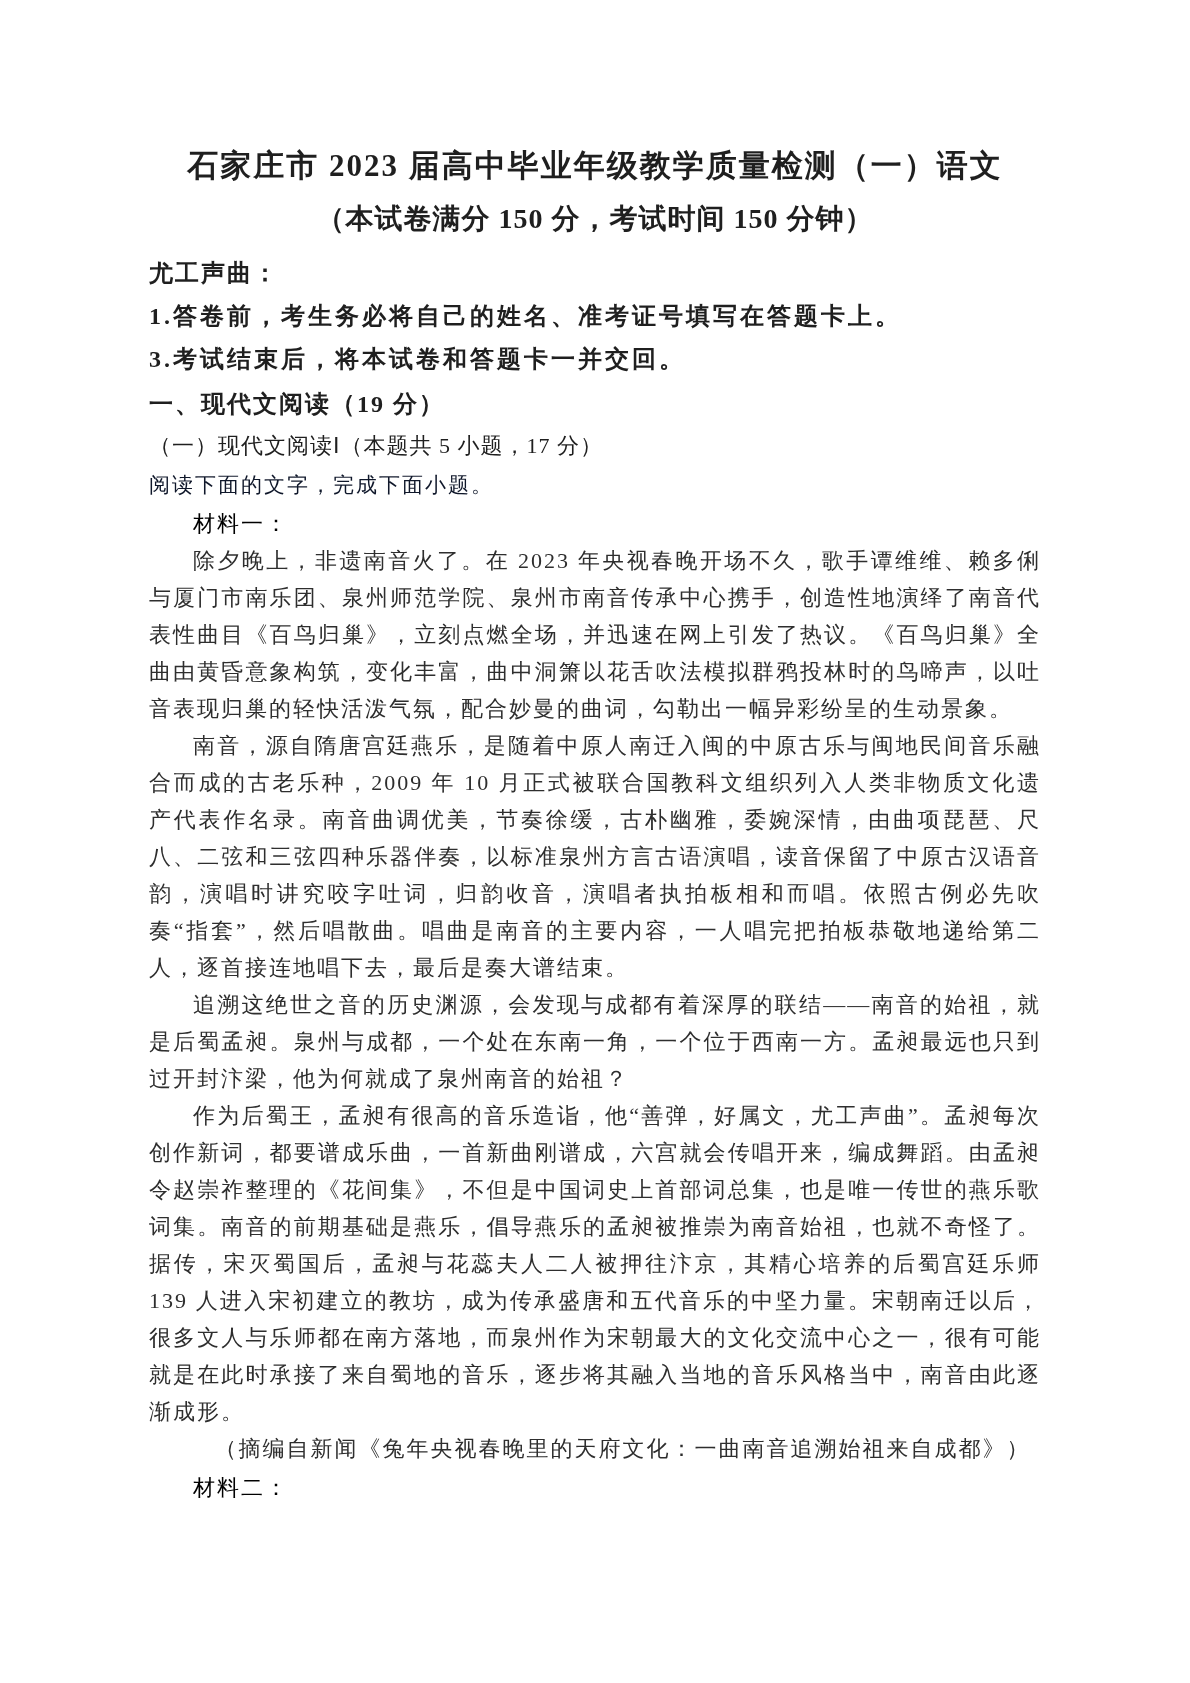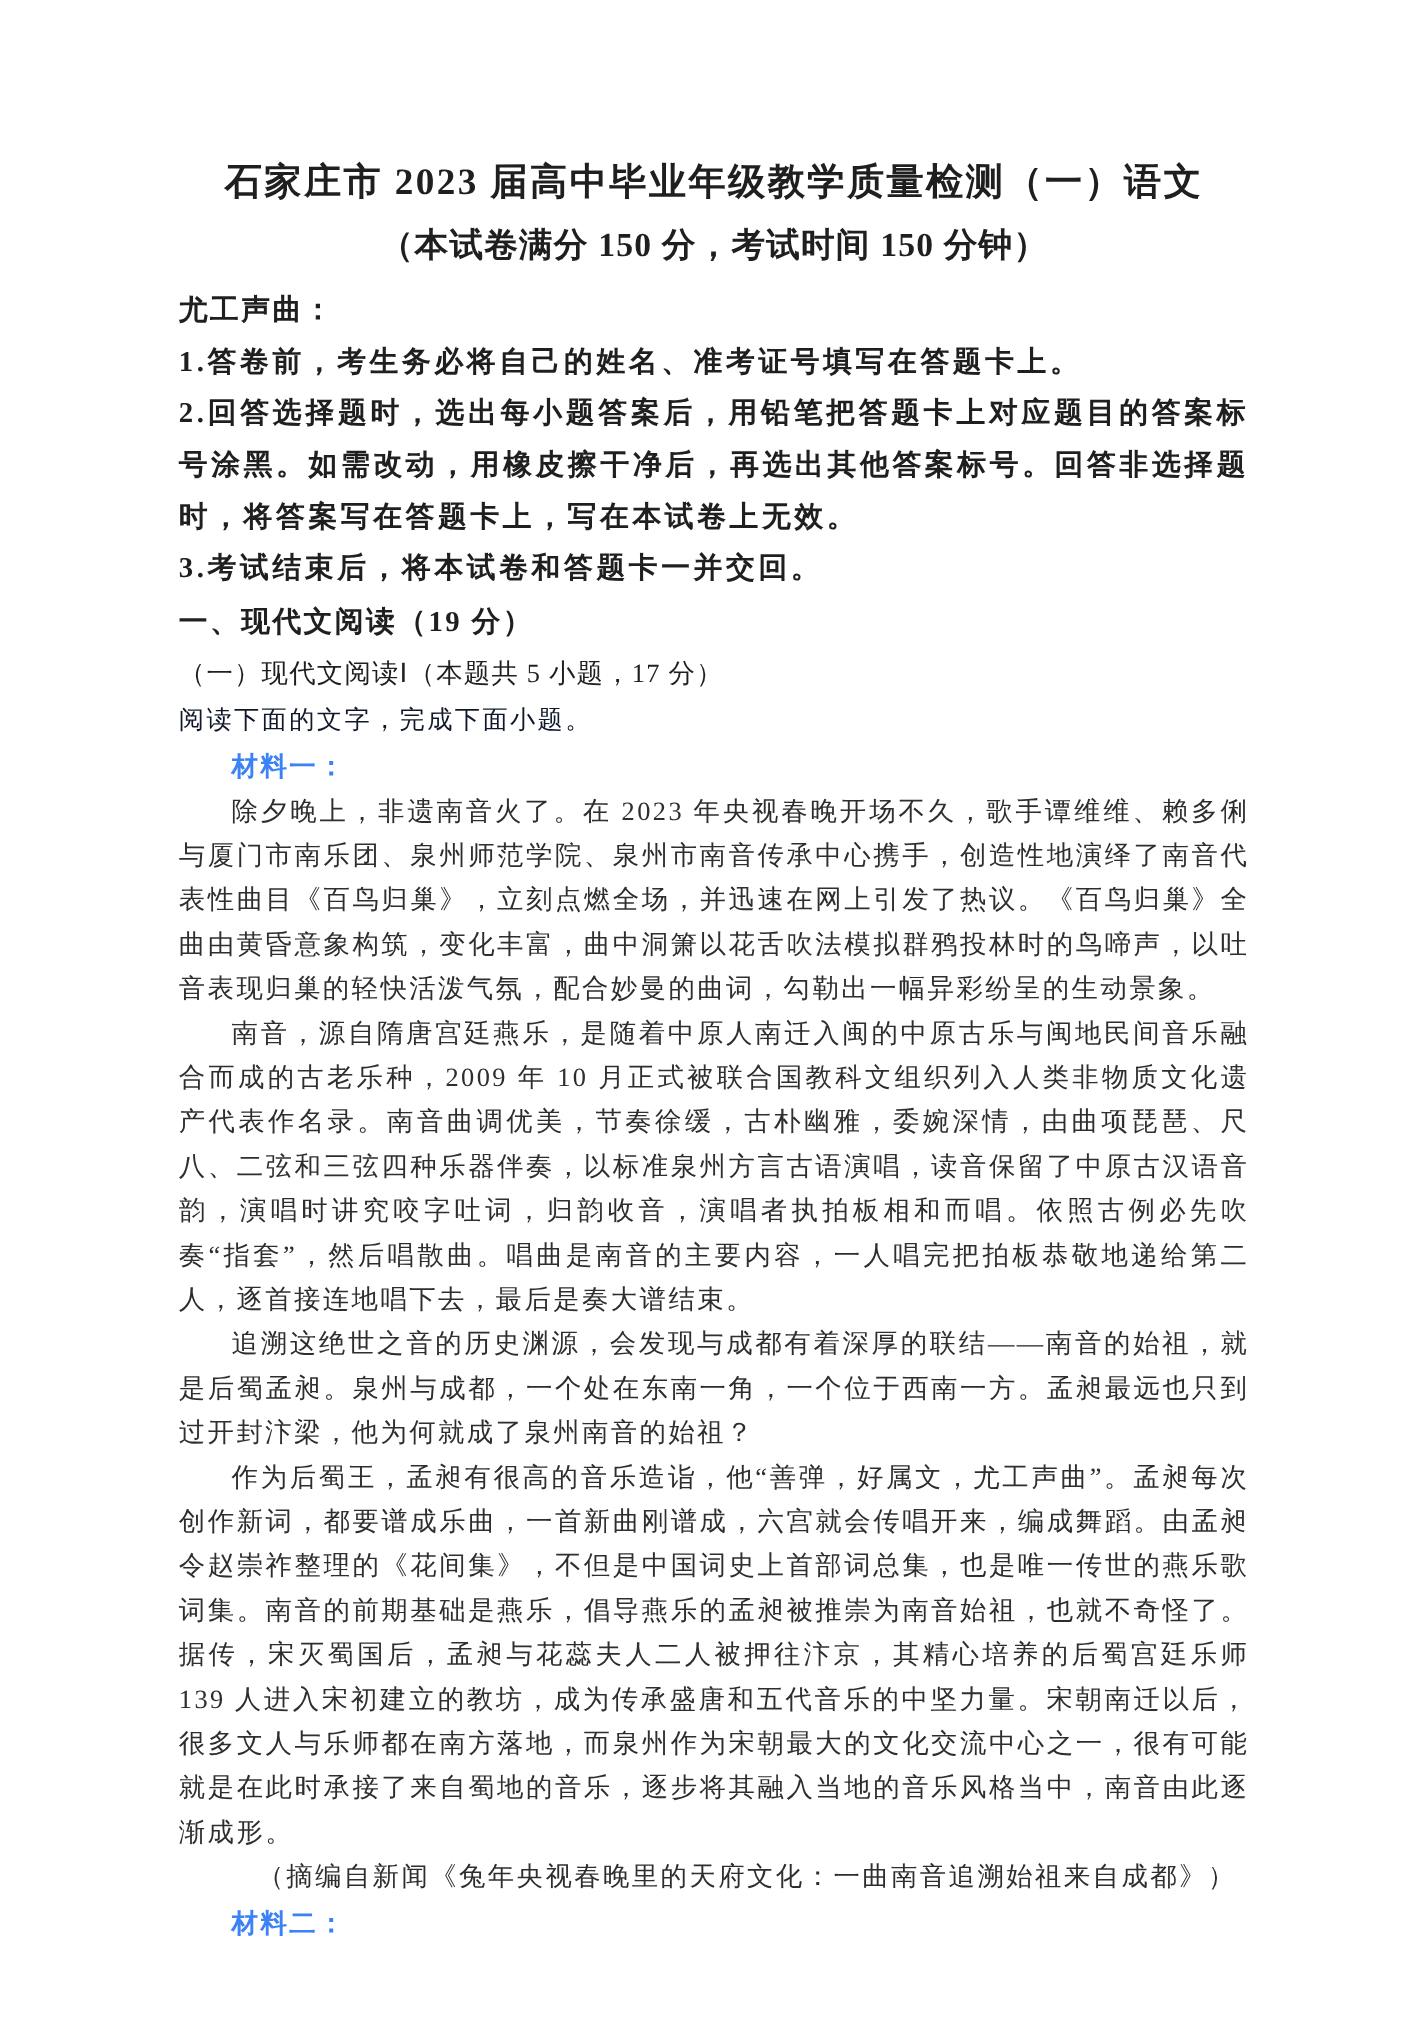--- a/index.html
+++ b/index.html
@@ -9,21 +9,21 @@
   }
   body {
     width: 1190px;
     min-height: 1683px;
     font-family: "Liberation Serif", serif;
     color: #1f1f1f;
     -webkit-font-smoothing: antialiased;
   }
   .page {
     width: 892px;
-    margin: 2px auto;
+    margin: 16px auto;
     padding-top: 128px;
     padding-bottom: 60px;
     box-sizing: content-box;
   }
   .doc-title {
     font-size: 31px;
     font-weight: bold;
     text-align: center;
     letter-spacing: 2px;
     line-height: 44px;
@@ -66,26 +66,25 @@
     line-height: 42px;
   }
   .instruction {
     font-size: 21px;
     color: #0f172a;
     letter-spacing: 2px;
     line-height: 36px;
   }
   .material-label {
     font-size: 22px;
-    color: #3b82f6;
+    color: #000000;
     letter-spacing: 2px;
     line-height: 37px;
     text-indent: 2em;
     margin-top: 2px;
-    font-weight: bold;
   }
   .material-para {
     font-size: 22px;
     color: #2e2e2e;
     letter-spacing: 2px;
     line-height: 37px;
     text-align: justify;
     text-indent: 2em;
     margin: 0;
   }
@@ -104,21 +103,20 @@
 
 <div class="page">
 
   <h1 class="doc-title">石家庄市 2023 届高中毕业年级教学质量检测（一）语文</h1>
 
   <div class="doc-subtitle">（本试卷满分 150 分，考试时间 150 分钟）</div>
 
   <div class="notice">
     <div class="notice-heading">尤工声曲：</div>
     <p class="notice-item">1.答卷前，考生务必将自己的姓名、准考证号填写在答题卡上。</p>
-    <p class="notice-item">2.回答选择题时，选出每小题答案后，用铅笔把答题卡上对应题目的答案标号涂黑。如需改动，用橡皮擦干净后，再选出其他答案标号。回答非选择题时，将答案写在答题卡上，写在本试卷上无效。</p>
     <p class="notice-item">3.考试结束后，将本试卷和答题卡一并交回。</p>
   </div>
 
   <div class="section">
     <div class="sec-heading">一、现代文阅读（19 分）</div>
     <div class="sub-heading">（一）现代文阅读Ⅰ（本题共 5 小题，17 分）</div>
     <div class="instruction">阅读下面的文字，完成下面小题。</div>
 
     <div class="material-label">材料一：</div>
 

